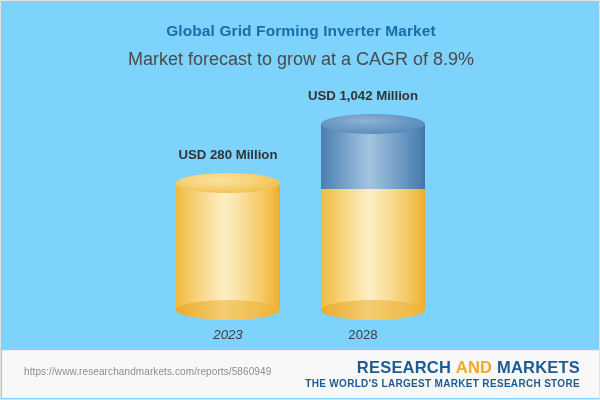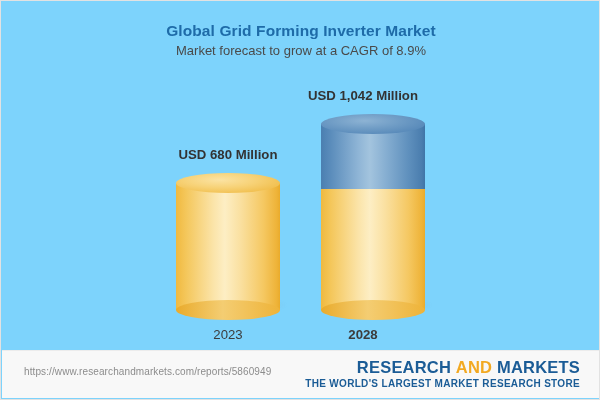--- a/index.html
+++ b/index.html
@@ -31,22 +31,22 @@
   }
 
   #chart-title {
     font-size: 15.5px;
     font-weight: bold;
     color: #1e6ba8;
     letter-spacing: 0.1px;
   }
 
   #chart-subtitle {
-    margin-top: 3px;
-    font-size: 13px;
+    margin-top: 9px;
+    font-size: 18px;
     color: #4a4a4a;
     font-weight: 400;
   }
 
   
   #plot {
     position: absolute;
     left: 0;
     top: 85px;
     width: 600px;
@@ -237,48 +237,48 @@
 
   <div id="header">
     <div id="chart-title">Global Grid Forming Inverter Market</div>
     <div id="chart-subtitle">Market forecast to grow at a CAGR of 8.9%</div>
   </div>
 
   <div id="plot">
 
     <div class="bar-group" style="left:175px; width:104px; height:260px;">
 
-      <div class="value-label" style="top:61px;">USD 680 Million</div>
+      <div class="value-label" style="top:61px;">USD 280 Million</div>
 
       <div class="cylinder" style="left:0; width:104px; height:127px; bottom:36px;">
         <div class="cyl-shadow"></div>
         <div class="seg yellow-body seg-body"></div>
         <div class="cyl-foot yellow-foot"></div>
         <div class="seg-cap yellow-cap"></div>
       </div>
 
-      <div class="cat-label" style="bottom:4px;">2023</div>
+      <div class="cat-label" style="bottom:4px;font-style:italic;">2023</div>
     </div>
 
     <div class="bar-group" style="left:320px; width:84px; height:260px;">
 
       <div class="value-label" style="top:2px;">USD 1,042 Million</div>
 
       <div class="cylinder" style="left:0; width:104px; height:186px; bottom:36px;">
         <div class="cyl-shadow"></div>
 
         <div class="seg yellow-body" style="bottom:0; height:121px;"></div>
         <div class="cyl-foot yellow-foot"></div>
 
         <div class="seg blue-body" style="bottom:121px; height:65px;"></div>
 
         <div class="seg-cap blue-cap" style="top:-10px;"></div>
       </div>
 
-      <div class="cat-label" style="bottom:4px;font-weight:bold;">2028</div>
+      <div class="cat-label" style="bottom:4px;">2028</div>
     </div>
 
   </div>
 
   <div id="footer">
     <div id="source-url">https://www.researchandmarkets.com/reports/5860949</div>
 
     <div id="brand-logo">
       <div id="brand-wordmark">
         <span class="brand-blue">RESEARCH</span><span>&nbsp;</span><span class="brand-gold">AND</span><span>&nbsp;</span><span class="brand-blue">MARKETS</span>

